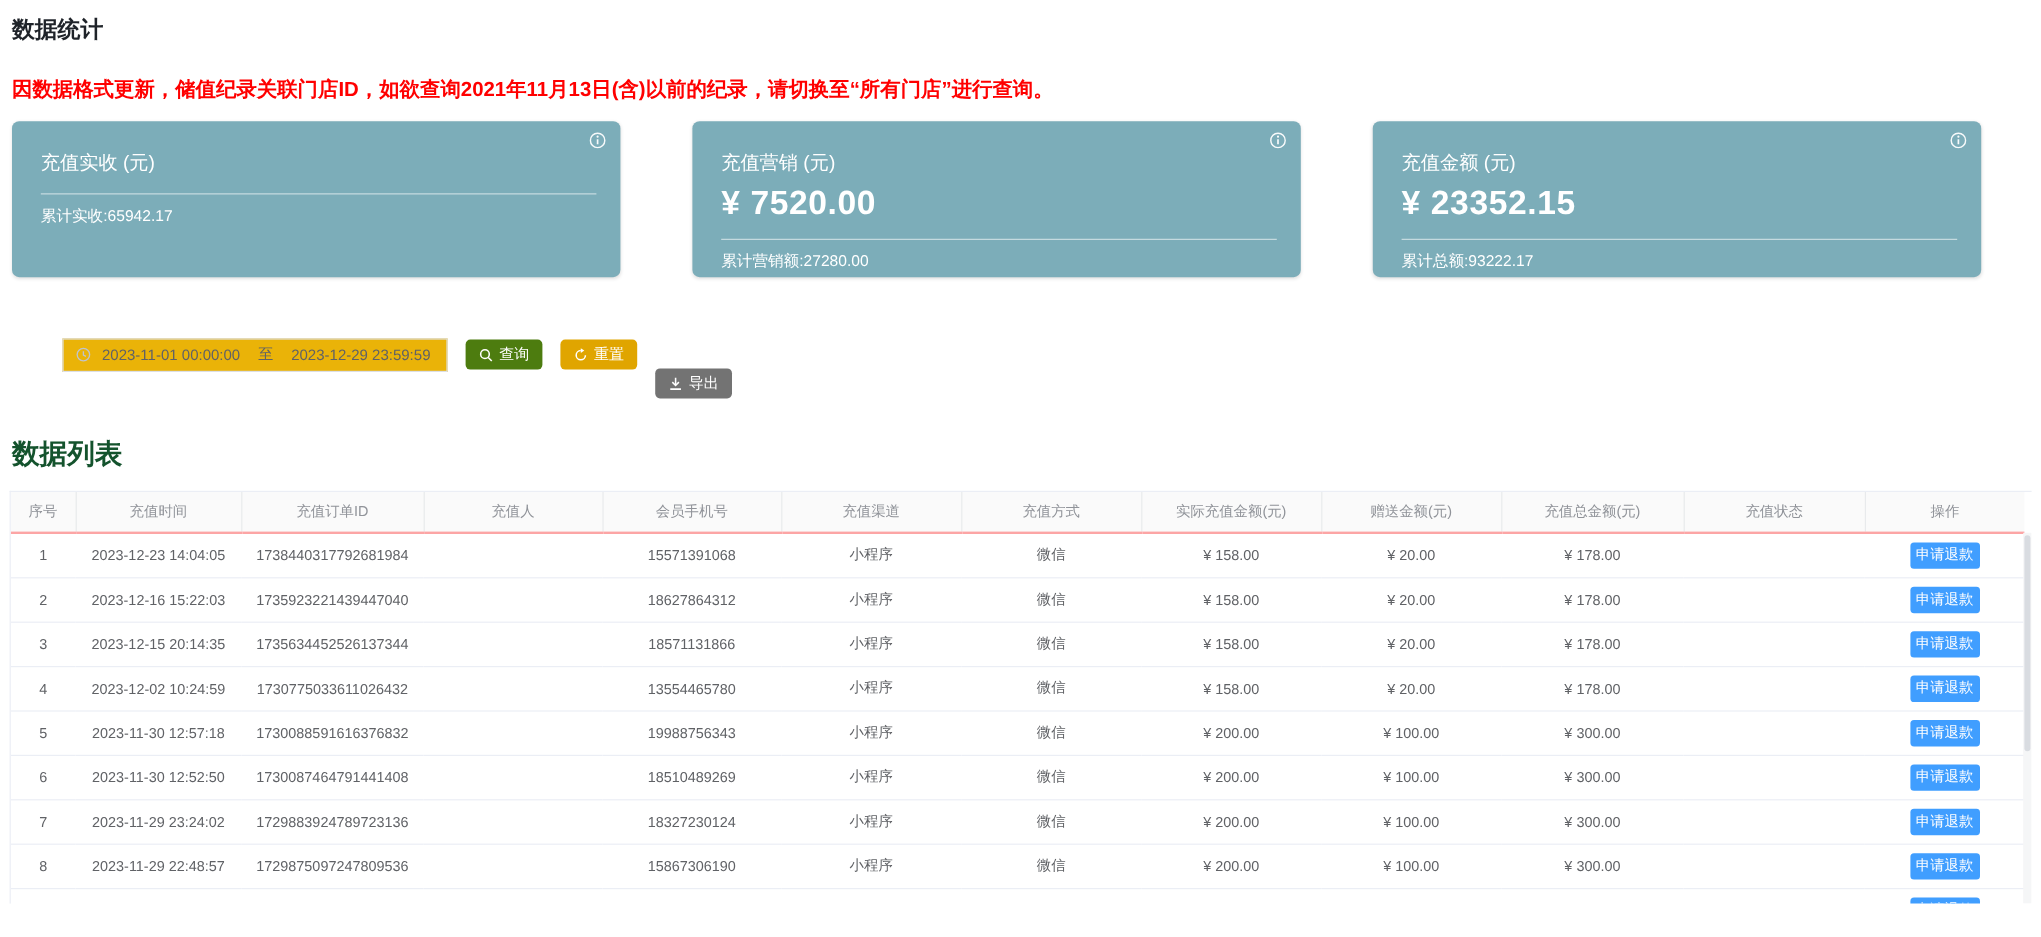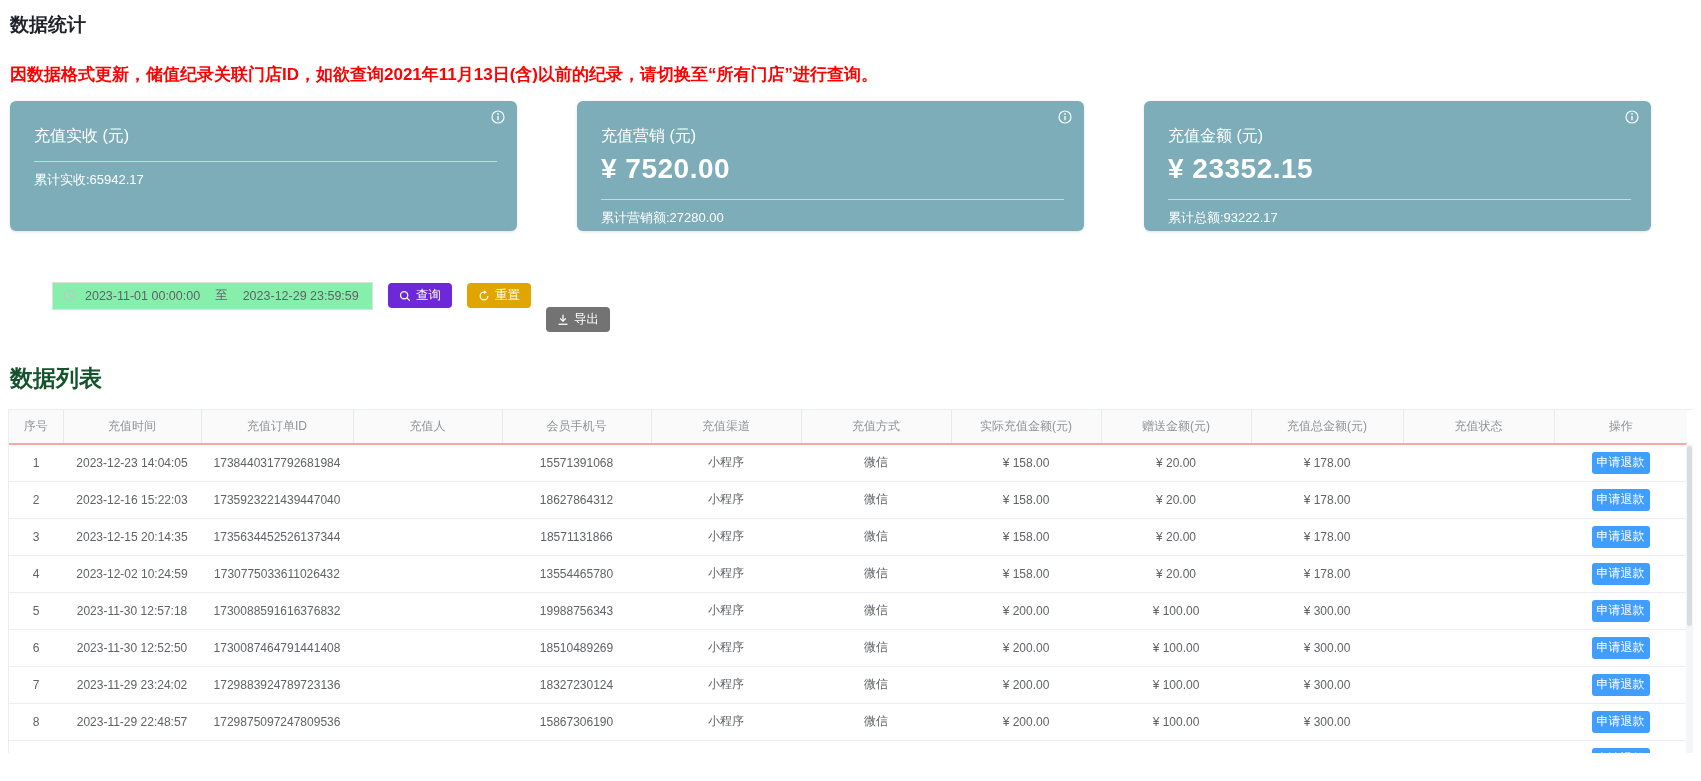--- a/index.html
+++ b/index.html
@@ -16,25 +16,25 @@
   .stat-card { position:relative; width:507px; height:130px; border-radius:6px;
     background:#7cadb9; color:#fff; box-shadow:0 1px 3px rgba(0,0,0,.12); }
   .info-icon { position:absolute; top:9px; right:12px; width:14px; height:14px; opacity:.95; }
   .stat-label { margin:25px 0 0 24px; font-size:16px; }
   .stat-value { margin:6px 0 0 24px; font-size:28px; font-weight:bold; letter-spacing:.5px; }
   .stat-divider { border-top:1px solid rgba(255,255,255,.55); margin:14px 20px 0 24px; }
   .stat-footer { margin:9px 0 0 24px; font-size:13px; }
 
   .filter-row { display:flex; align-items:center; margin:28px 0 0 52px; }
   .date-range { width:321px; height:28px; border:1px solid #dcdfe6; border-radius:0;
-    display:flex; align-items:center; gap:9px; padding:0 10px; font-size:12.5px; color:#606266; background:#86efac; }
+    display:flex; align-items:center; gap:9px; padding:0 10px; font-size:12.5px; color:#606266; background:#eab308; }
   .date-sep { margin:0 6px; }
   .btn { height:25px; border:none; border-radius:4px; color:#fff; font-size:12.5px;
     display:inline-flex; align-items:center; gap:5px; padding:0 11px; margin-left:15px; cursor:pointer; }
-  .btn-query { background:#6d28d9; }
+  .btn-query { background:#4d7c0f; }
   .btn-reset { background:#e0a500; }
   .btn-export { background:#737373;margin-top:48px; }
   .btn svg { display:block; }
 
   .list-title { margin:31px 0 0 10px; font-size:23px; font-weight:bold; color:#14532d; }
 
   .table-wrap { position:relative; margin:15px 0 0 8px; width:1685px; height:344px;
     overflow:hidden; border-left:1px solid #ebeef5; border-top:1px solid #ebeef5; }
   table { width:1678px; border-collapse:collapse; table-layout:fixed; }
   thead th { height:34px; background:#fafafa; color:#909399; font-weight:normal; font-size:12px;

